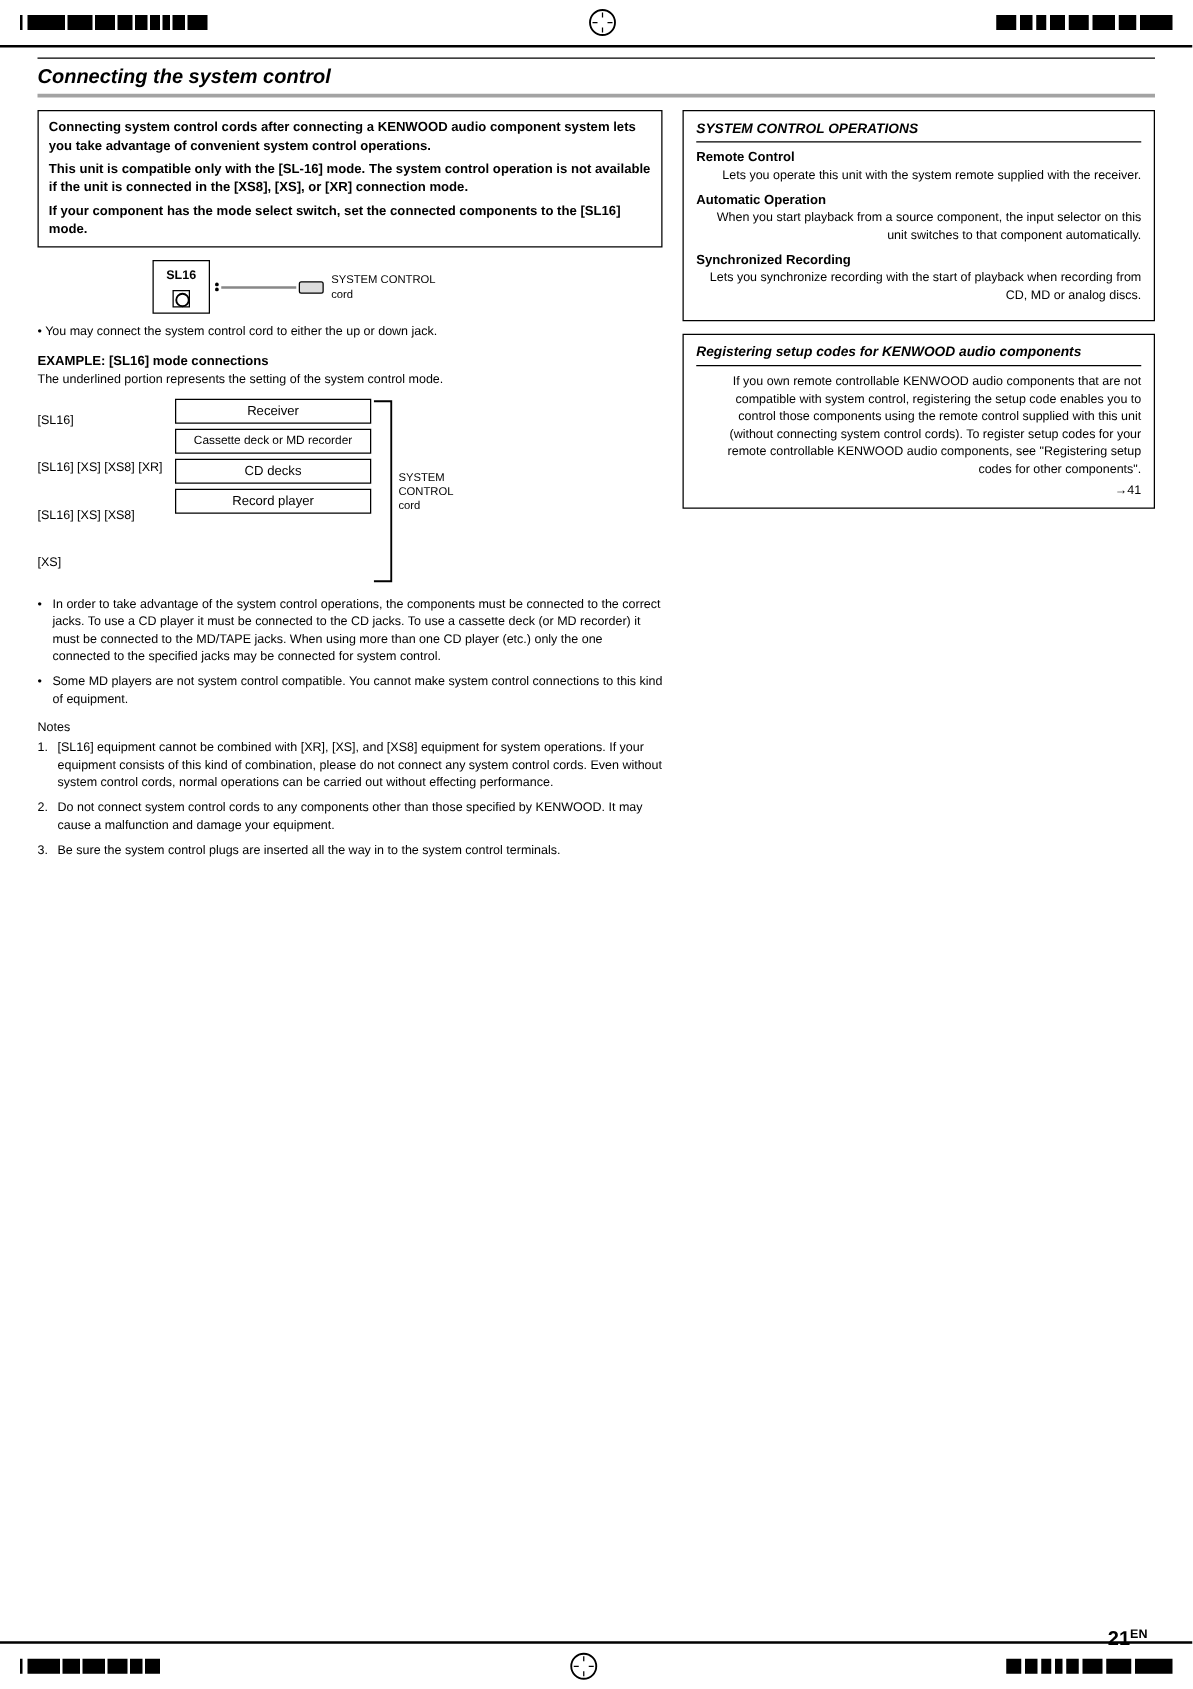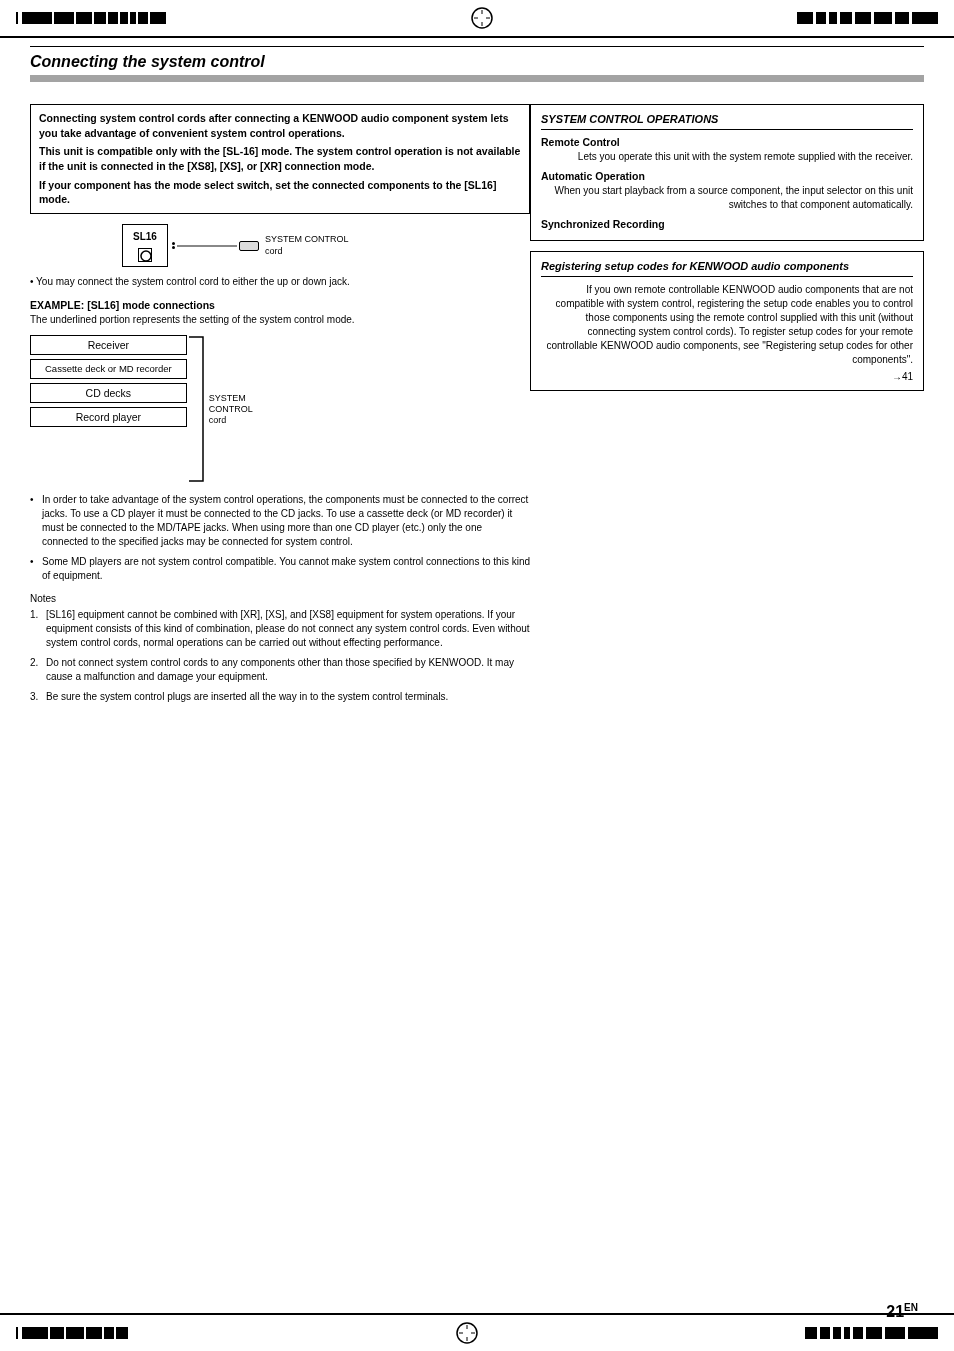--- a/index.html
+++ b/index.html
@@ -29,28 +29,29 @@
       border: none;
       border-top: 1px solid #000;
       margin-bottom: 6px;
     }
 
     
     .main-title {
       font-size: 16px;
       font-style: italic;
       font-weight: bold;
-      margin-bottom: 22px;
-      border-bottom: 7px solid #a3a3a3;
+      margin-bottom: 10px;
+      border-bottom: 3px solid #a3a3a3;
       padding-bottom: 4px;
     }
 
     
     .two-col {
       display: flex;
+      gap: 16px;
     }
     .left-col {
       flex: 0 0 500px;
       width: 500px;
     }
     .right-col {
       flex: 1;
     }
 
     
@@ -378,20 +379,34 @@
           <div style="font-size:9px;line-height:1.3;">SYSTEM CONTROL<br>cord</div>
         </div>
       </div>
 
       <div class="bullet-note">You may connect the system control cord to either the up or down jack.</div>
 
       <div class="example-heading">EXAMPLE: [SL16] mode connections</div>
       <div class="example-note">The underlined portion represents the setting of the system control mode.</div>
 
       <div class="ex-diagram">
+        <div class="ex-left">
+          <div class="ex-lrow">
+            <span>[SL16]</span>
+          </div>
+          <div class="ex-lrow">
+            <span>[SL16] [XS] [XS8] [XR]</span>
+          </div>
+          <div class="ex-lrow">
+            <span>[SL16] [XS] [XS8]</span>
+          </div>
+          <div class="ex-lrow">
+            <span>[XS]</span>
+          </div>
+        </div>
 
         <div class="ex-boxes">
           <div class="ex-box">
             <span>Receiver</span>
           </div>
           <div class="ex-box" style="flex-direction:column;font-size:9.5px;">
             <span style="text-align:center;line-height:1.3;">Cassette deck
 or MD recorder</span>
           </div>
           <div class="ex-box">
@@ -440,20 +455,21 @@
 
     <div class="right-col">
 
       <div class="right-box">
         <div class="right-box-title">SYSTEM CONTROL OPERATIONS</div>
         <div class="right-box-subtitle">Remote Control</div>
         <div class="right-box-text">Lets you operate this unit with the system remote supplied with the receiver.</div>
         <div class="right-box-subtitle">Automatic Operation</div>
         <div class="right-box-text">When you start playback from a source component, the input selector on this unit switches to that component automatically.</div>
         <div class="right-box-subtitle">Synchronized Recording</div>
+        <div class="right-box-text">Lets you synchronize recording with the start of playback when recording from CD, MD or analog discs.</div>
       </div>
 
       <div class="right-box">
         <div class="italic-box-title">Registering setup codes for KENWOOD audio components</div>
         <div class="right-box-text">If you own remote controllable KENWOOD audio components that are not compatible with system control, registering the setup code enables you to control those components using the remote control supplied with this unit (without connecting system control cords). To register setup codes for your remote controllable KENWOOD audio components, see "Registering setup codes for other components".</div>
         <div style="text-align:right;font-size:10px;">
           →<span>41</span>
         </div>
       </div>
     </div>

